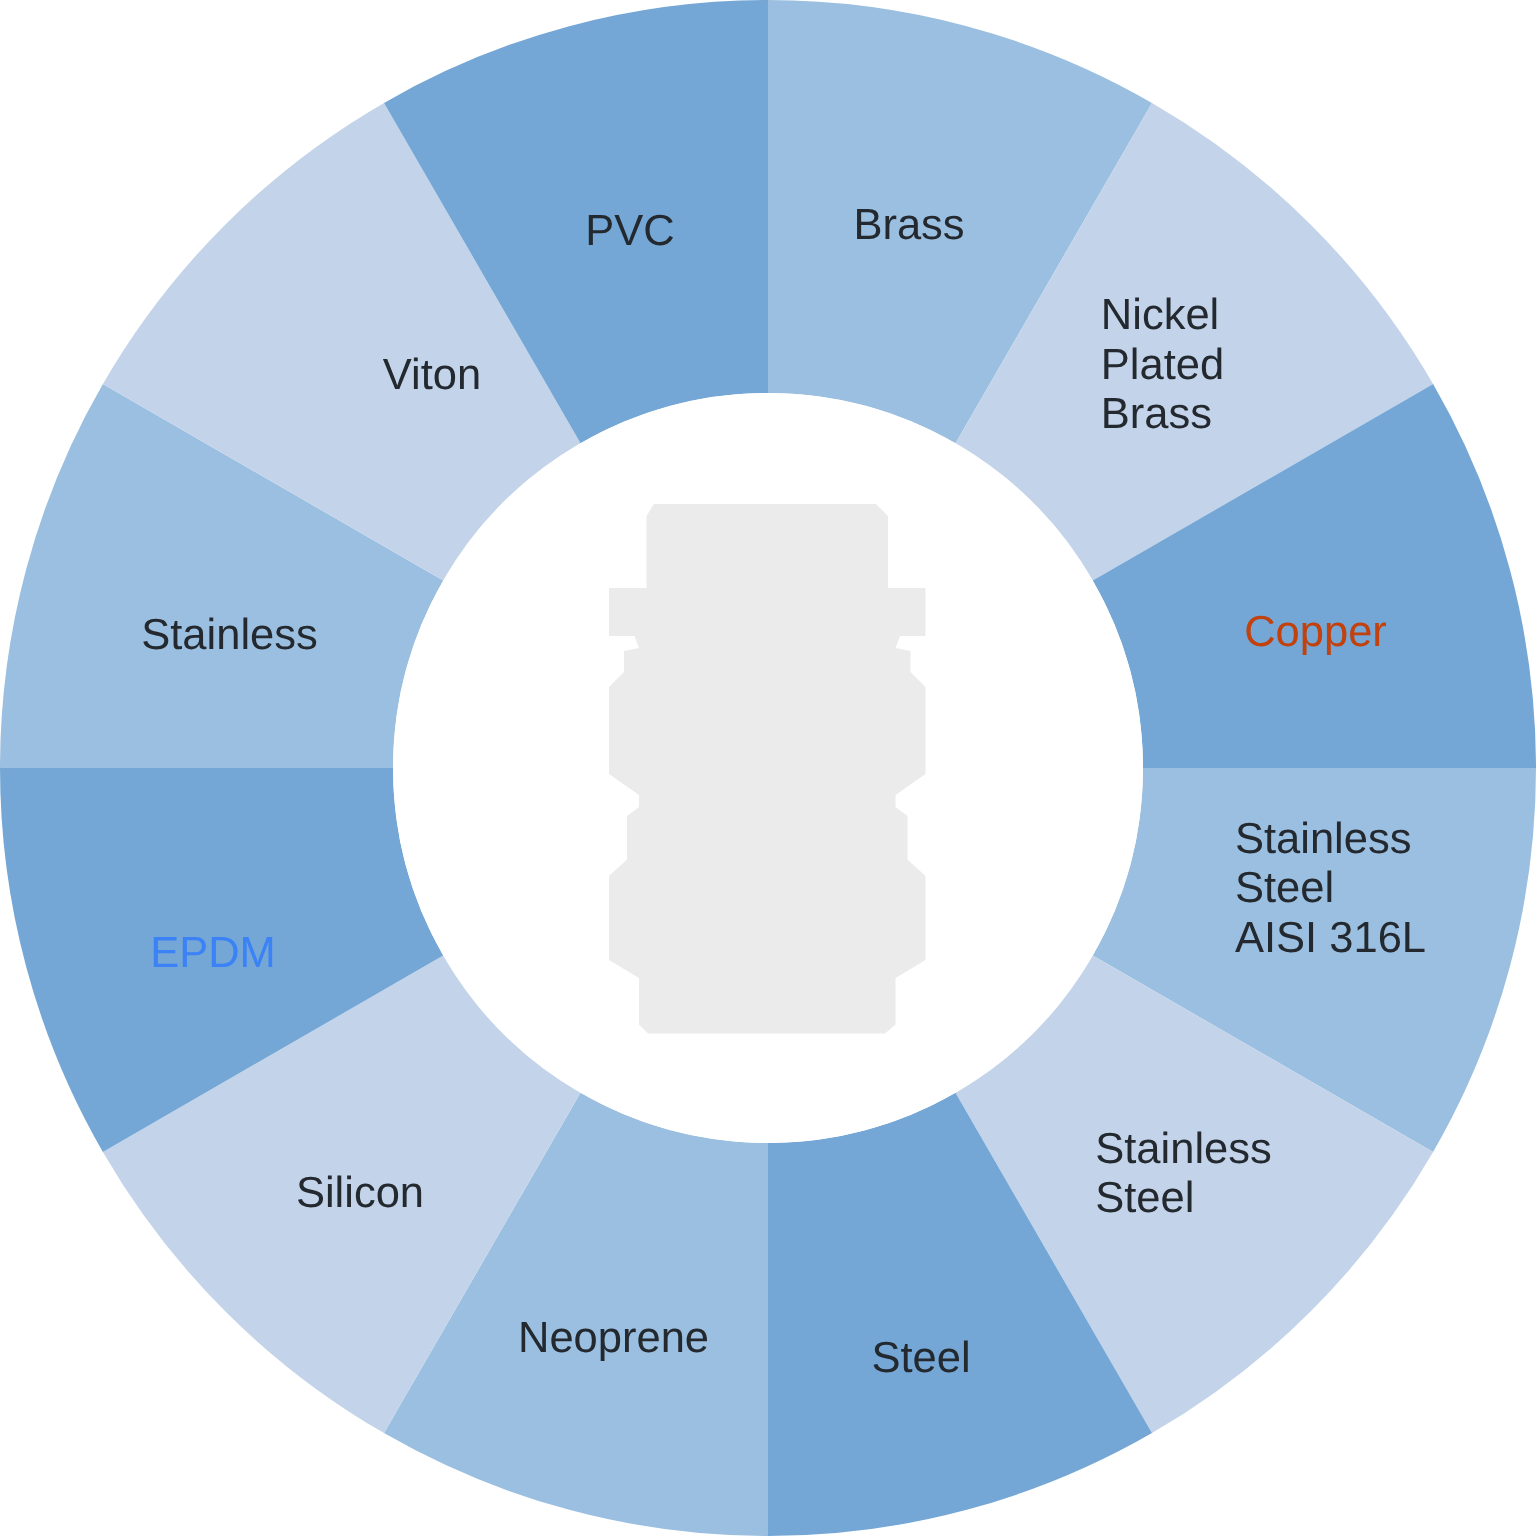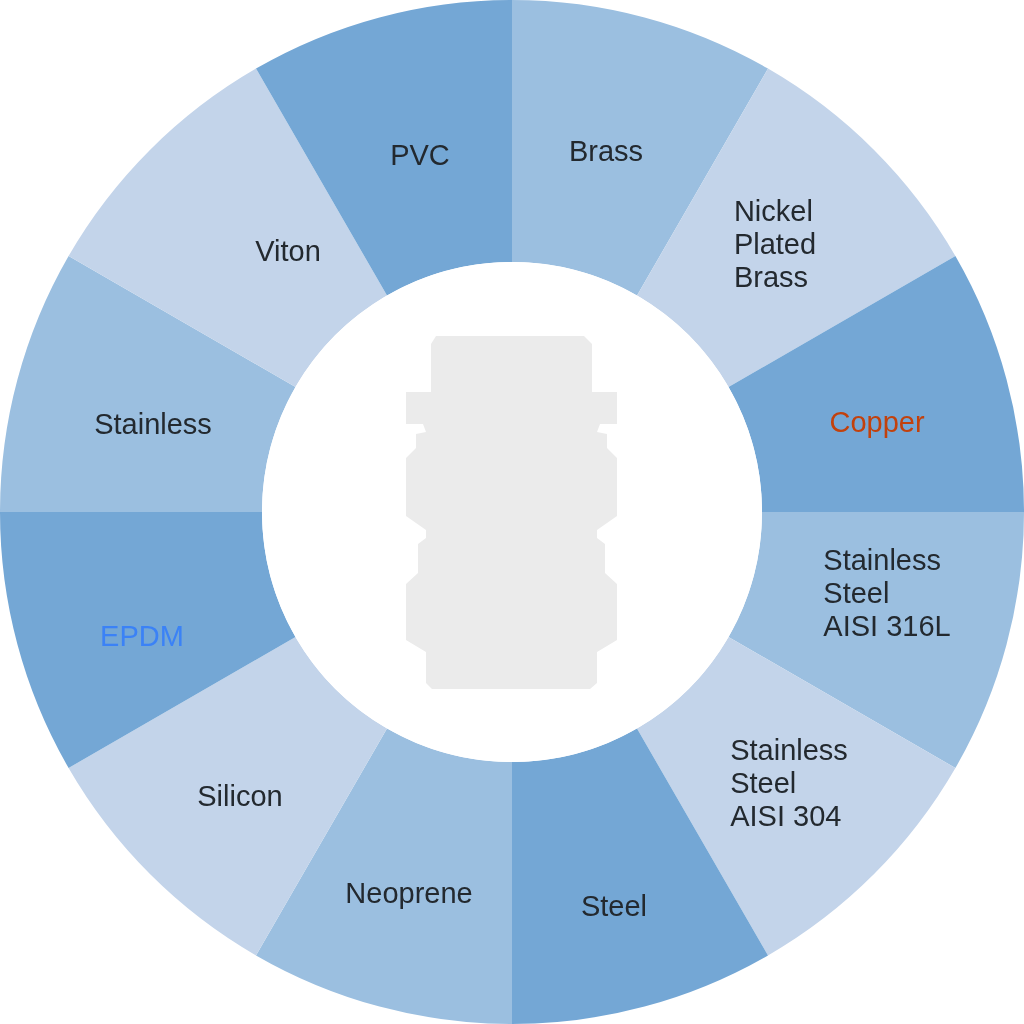--- a/index.html
+++ b/index.html
@@ -57,21 +57,20 @@
       <span>Copper</span>
     </div>
     <div class="seg-label" style="left: 887px; top: 593px; color: rgb(35, 41, 47);">
       <span>Stainless</span>
       <span>Steel</span>
       <span>AISI 316L</span>
     </div>
     <div class="seg-label" style="left: 789px; top: 783px; color: rgb(35, 41, 47);">
       <span>Stainless</span>
       <span>Steel</span>
-      <span>AISI 304</span>
     </div>
     <div class="seg-label" style="left: 614px; top: 906px; color: rgb(35, 41, 47);">
       <span>Steel</span>
     </div>
     <div class="seg-label" style="left: 409px; top: 893px; color: rgb(35, 41, 47);">
       <span>Neoprene</span>
     </div>
     <div class="seg-label" style="left: 240px; top: 780px; color: rgb(35, 41, 47); margin-top: 16px;">
       <span>Silicon</span>
     </div>

